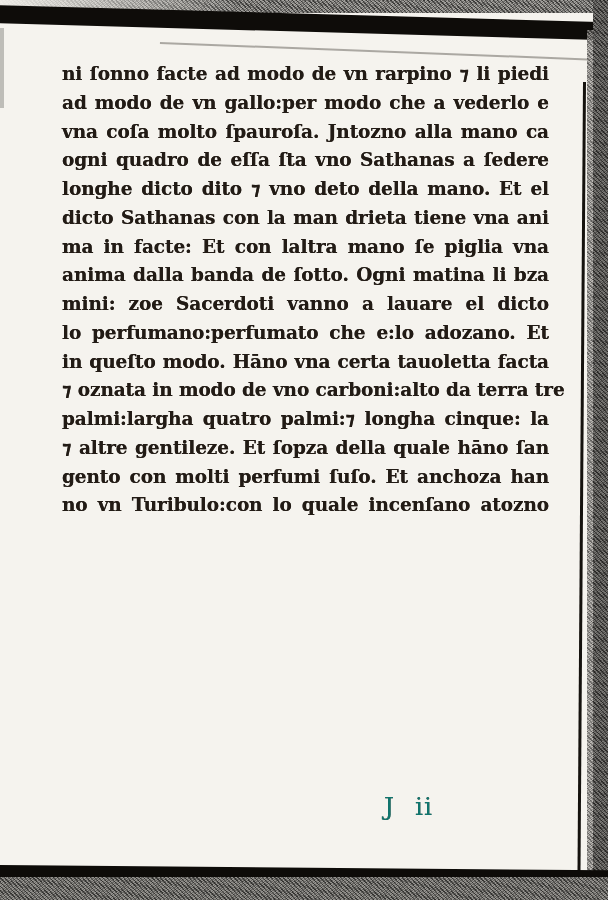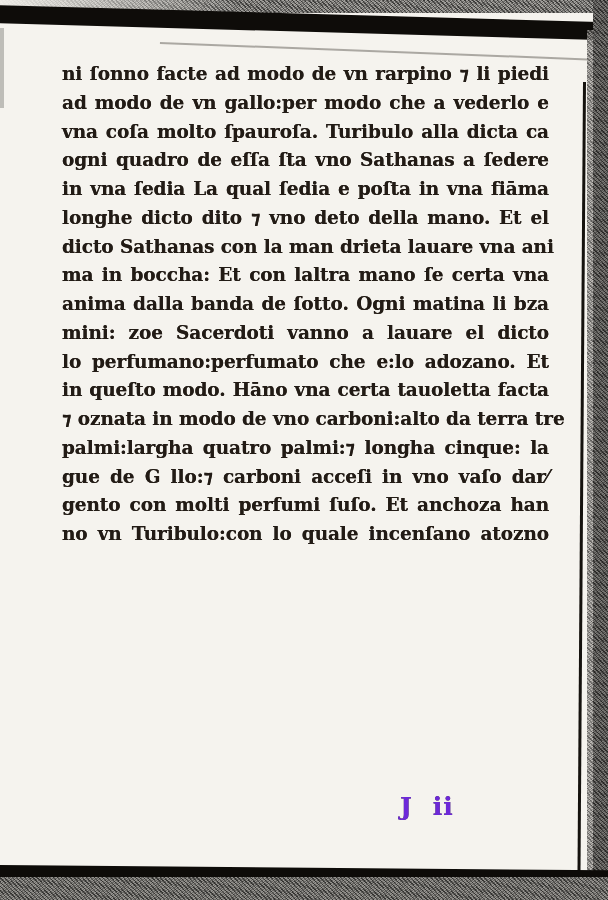--- a/index.html
+++ b/index.html
@@ -62,22 +62,22 @@
   }
   .line {
     height:28.75px; line-height:28.75px;
     font-size:18.5px; font-weight:700; color:#221b15;
     letter-spacing:-0.1px;
     text-align:justify; text-align-last:justify;
     white-space:nowrap;
     text-shadow:0 0 .6px rgba(34,27,21,.85);
   }
   .signature {
-    position:absolute; left:400px; top:792px;
-    font-size:25px; font-weight:700; color:#6d28d9;
+    position:absolute; left:384px; top:792px;
+    font-size:25px; font-weight:400; color:#0f766e;
     text-shadow:0 0 .6px rgba(34,27,21,.85);
   }
   .signature .sig-letter { display:inline-block; }
   .signature .sig-numeral { display:inline-block; margin-left:21px; letter-spacing:1px; }
 </style>
 </head>
 <body>
 
 <div class="page">
 
@@ -88,33 +88,32 @@
   <div class="left-edge-smudge"></div>
   <div class="right-inner-grain grain"></div>
   <div class="right-rule"></div>
   <div class="right-grain-band grain"></div>
   <div class="bottom-black-band"></div>
   <div class="bottom-noise grain"></div>
 
   <div class="text-block">
     <div class="line">ni ſonno facte ad modo de vn rarpino ⁊ li piedi</div>
     <div class="line">ad modo de vn gallo:per modo che a vederlo e</div>
-    <div class="line">vna coſa molto ſpauroſa. Turibulo alla dicta ca</div>
+    <div class="line">vna coſa molto ſpauroſa. Jntozno alla mano ca</div>
     <div class="line">ogni quadro de eſſa ſta vno Sathanas a ſedere</div>
-    <div class="line">in vna ſedia La qual ſedia e poſta in vna fiāma</div>
     <div class="line">longhe dicto dito ⁊ vno deto della mano. Et el</div>
-    <div class="line">dicto Sathanas con la man drieta lauare vna ani</div>
-    <div class="line">ma in boccha: Et con laltra mano ſe certa vna</div>
+    <div class="line">dicto Sathanas con la man drieta tiene vna ani</div>
+    <div class="line">ma in facte: Et con laltra mano ſe piglia vna</div>
     <div class="line">anima dalla banda de ſotto. Ogni matina li bza</div>
     <div class="line">mini: zoe Sacerdoti vanno a lauare el dicto</div>
     <div class="line">lo perfumano:perfumato che e:lo adozano. Et</div>
     <div class="line">in queſto modo. Hāno vna certa tauoletta facta</div>
     <div class="line">⁊ oznata in modo de vno carboni:alto da terra tre</div>
     <div class="line">palmi:largha quatro palmi:⁊ longha cinque: la</div>
-    <div class="line">gue de G llo:⁊ carboni acceſi in vno vaſo dar⁄</div>
+    <div class="line">⁊ altre gentileze. Et ſopza della quale hāno ſan</div>
     <div class="line">gento con molti perfumi ſuſo. Et anchoza han</div>
     <div class="line">no vn Turibulo:con lo quale incenſano atozno</div>
   </div>
 
   <div class="signature">
     <span class="sig-letter">J</span><span class="sig-numeral">ii</span>
   </div>
 
 </div>
 

